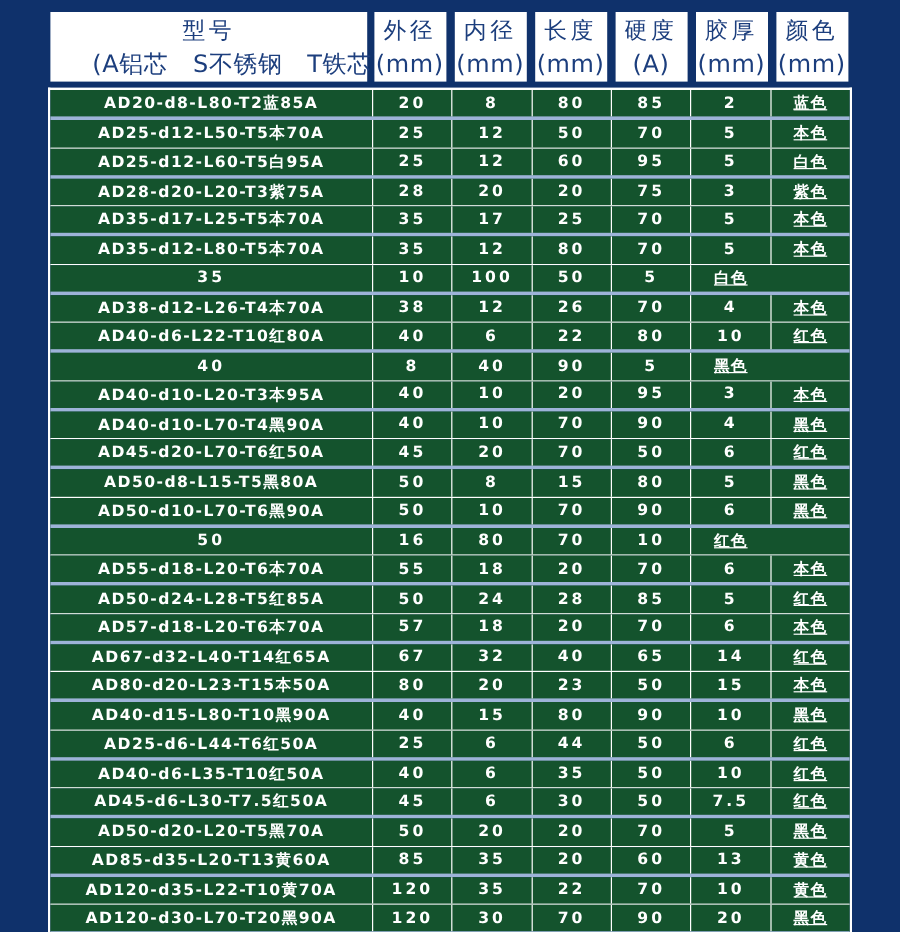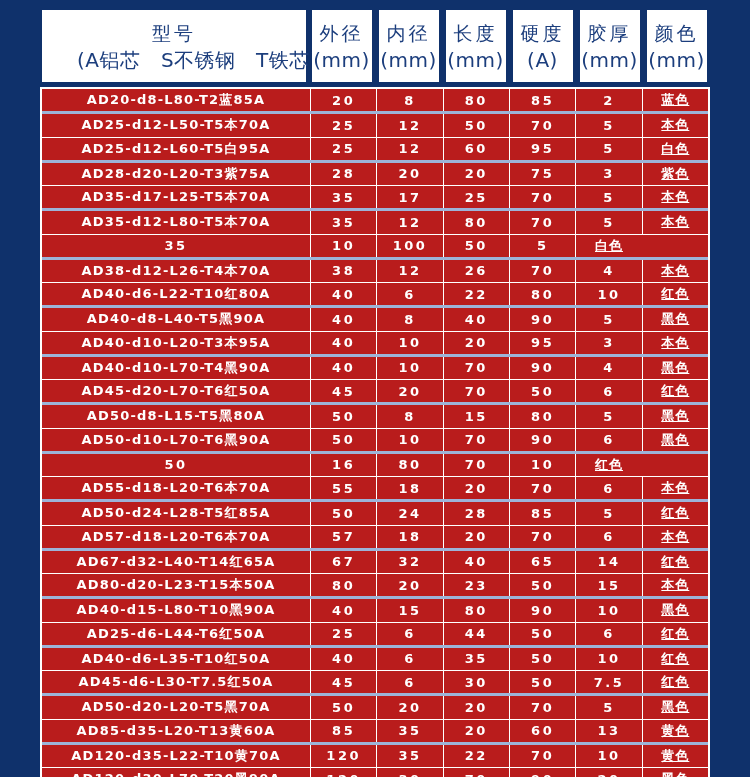--- a/index.html
+++ b/index.html
@@ -15,21 +15,21 @@
   
   .header-row {
     margin: 10px 0 0 40px;
     width: 670px;
     display: grid;
     grid-template-columns: 268px repeat(6, 1fr);
   }
   .hcell {
     background: #ffffff;
     margin: 0 3.5px;
-    height: 72px;
+    height: 58px;
     display: flex;
     flex-direction: column;
     align-items: center;
     justify-content: center;
     color: #1c3e7d;
   }
   .hcell.model-h { margin: 0 2px; }
   .h-title { font-size: 19px; letter-spacing: 3px; line-height: 1.5; }
   .h-unit  { font-size: 20px; letter-spacing: 0.5px; line-height: 1.3; }
   .h-sub   { font-size: 20px; letter-spacing: 0.5px; line-height: 1.3; white-space: pre; margin-left: 47px; }
@@ -40,21 +40,21 @@
     width: 670px;
     border-top: 2px solid #ffffff;
     border-left: 2px solid #ffffff;
     border-right: 2px solid #ffffff;
     box-sizing: border-box;
   }
   .row {
     display: grid;
     grid-template-columns: 268px repeat(6, 1fr);
     height: 22.25px;
-    background: #b91c1c;
+    background: #14532d;
   }
   .row:nth-child(odd)  { border-bottom: 3px solid #9db3d8; }
   .row:nth-child(even) { border-bottom: 1px solid #ffffff; }
   .cell {
     display: flex;
     align-items: center;
     justify-content: center;
     color: #ffffff;
     font-size: 13px;
     font-weight: 600;
@@ -180,21 +180,20 @@
       <div class="row">
     <div class="cell model">AD40-d6-L22-T10红80A</div>
     <div class="cell num">40</div>
     <div class="cell num">6</div>
     <div class="cell num">22</div>
     <div class="cell num">80</div>
     <div class="cell num">10</div>
     <div class="cell color">红色</div>
   </div>
       <div class="row">
-    <div class="cell model">AD40-d8-L40-T5黑90A</div>
     <div class="cell num">40</div>
     <div class="cell num">8</div>
     <div class="cell num">40</div>
     <div class="cell num">90</div>
     <div class="cell num">5</div>
     <div class="cell color">黑色</div>
   </div>
       <div class="row">
     <div class="cell model">AD40-d10-L20-T3本95A</div>
     <div class="cell num">40</div>

